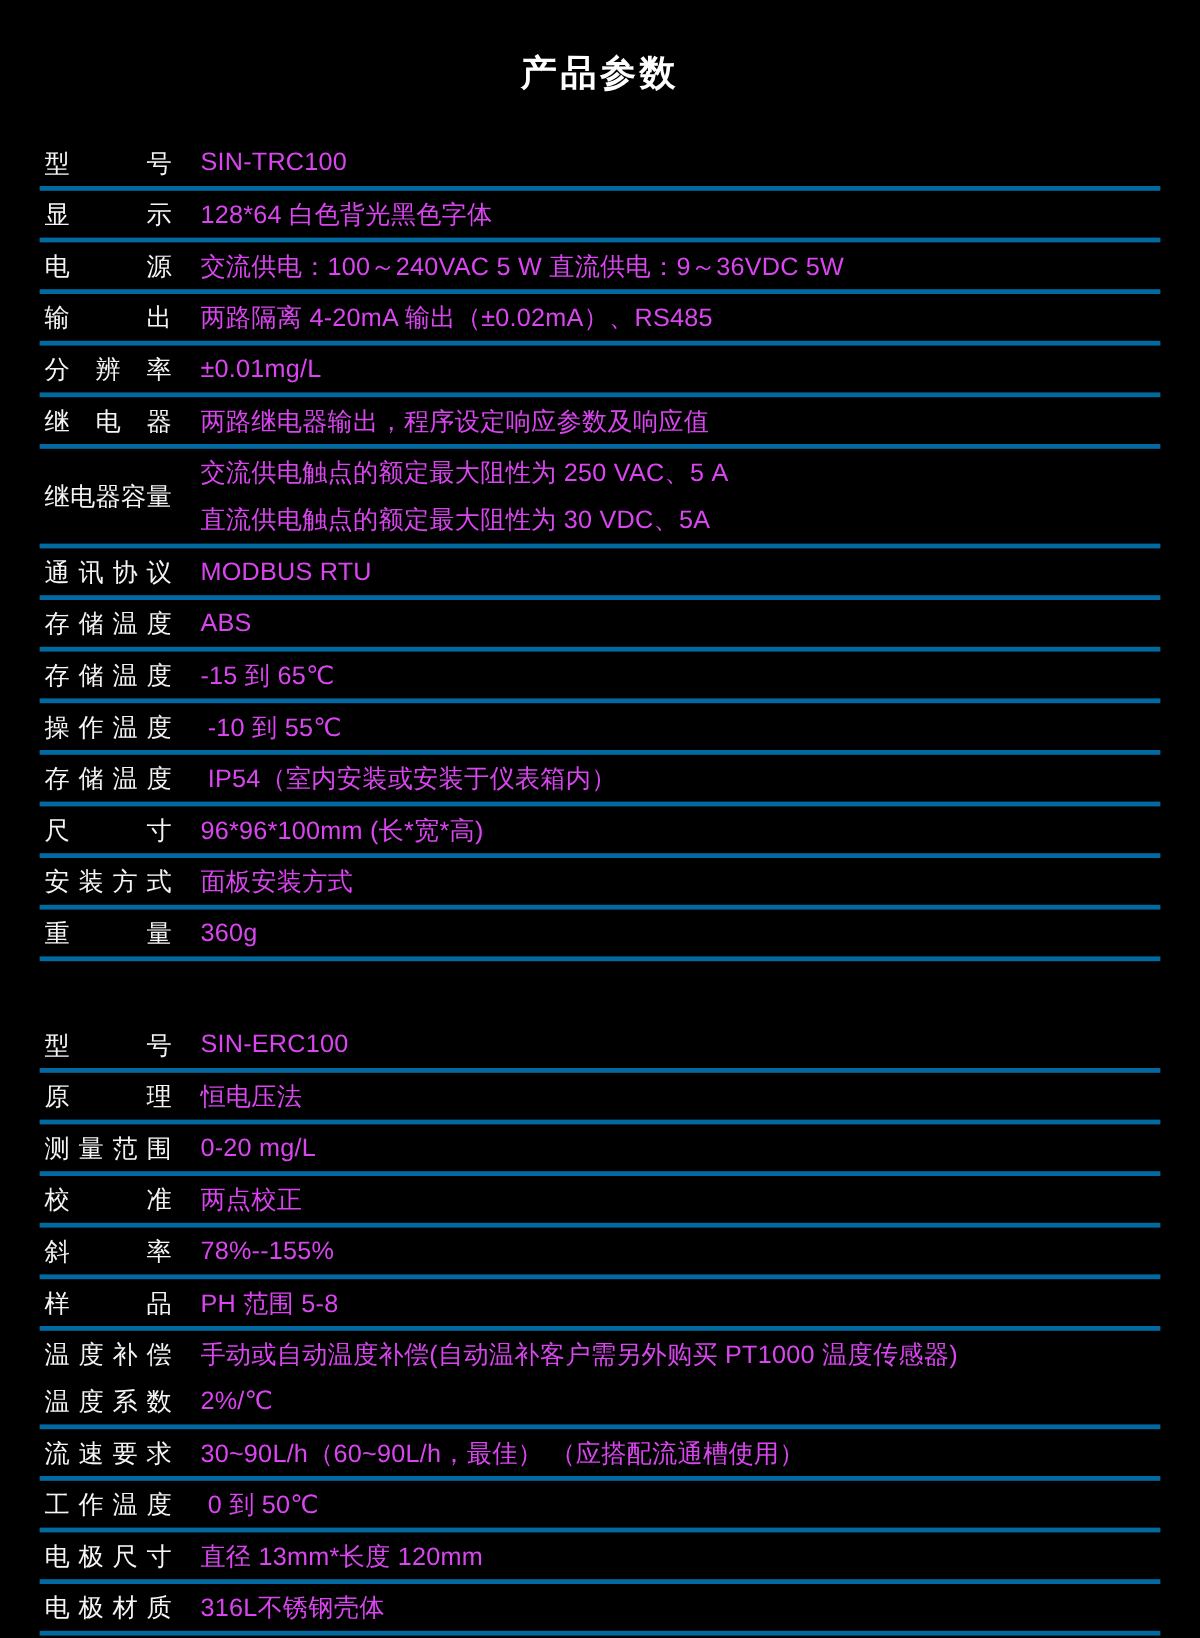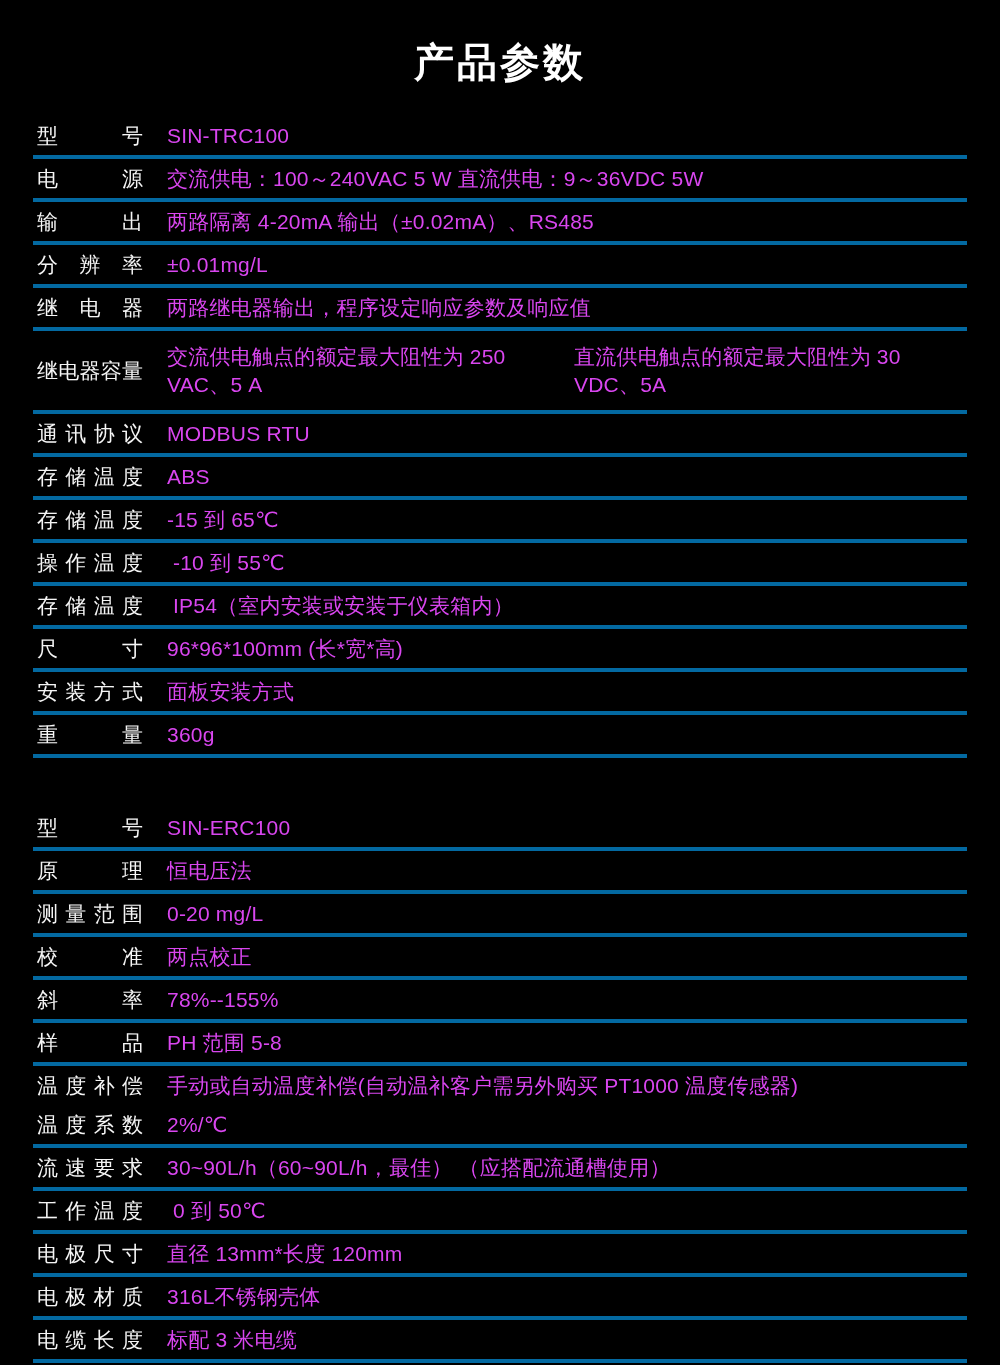--- a/index.html
+++ b/index.html
@@ -17,21 +17,21 @@
   }
   .header {
     height: 116px;
     display: flex;
     align-items: center;
     justify-content: center;
     box-sizing: border-box;
     padding-top: 8px;
   }
   .page-title {
-    font-size: 40px;
+    font-size: 30px;
     font-weight: 700;
     color: #ffffff;
     letter-spacing: 3px;
     line-height: 1;
   }
   .spec-table {
     margin: 0 33px;
   }
   .spec-table.second {
     margin-top: 50px;
@@ -60,40 +60,44 @@
   }
   .value {
     padding-left: 24px;
     font-size: 21px;
     color: #d946ef;
     white-space: pre-wrap;
     letter-spacing: 0.2px;
   }
   .value-multi {
     display: flex;
-    flex-direction: row;
+    flex-direction: column;
     justify-content: center;
   }
   .value-multi .vline {
     height: 39px;
     display: flex;
     align-items: center;
   }
 </style>
 </head>
 <body>
 
 <div class="header">
   <div class="page-title">产品参数</div>
 </div>
 
 <div class="spec-table">
   <div class="row">
     <div class="label">型号</div>
     <div class="value">SIN-TRC100</div>
+  </div>
+  <div class="row">
+    <div class="label">显示</div>
+    <div class="value">128*64 白色背光黑色字体</div>
   </div>
   <div class="row">
     <div class="label">电源</div>
     <div class="value">交流供电：100～240VAC 5 W 直流供电：9～36VDC 5W</div>
   </div>
   <div class="row">
     <div class="label">输出</div>
     <div class="value">两路隔离 4-20mA 输出（±0.02mA）、RS485</div>
   </div>
   <div class="row">

